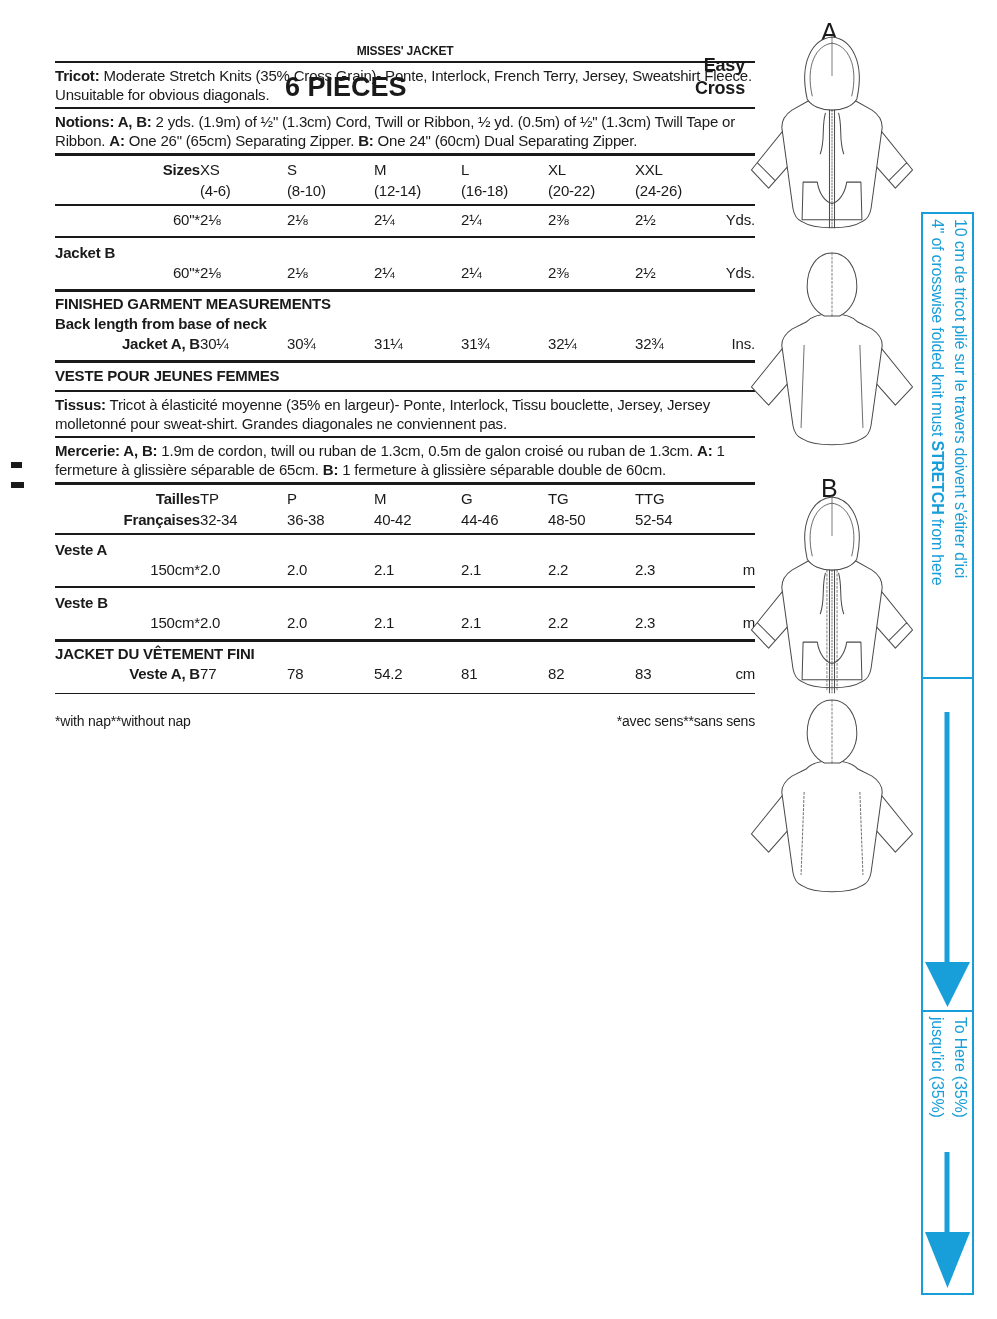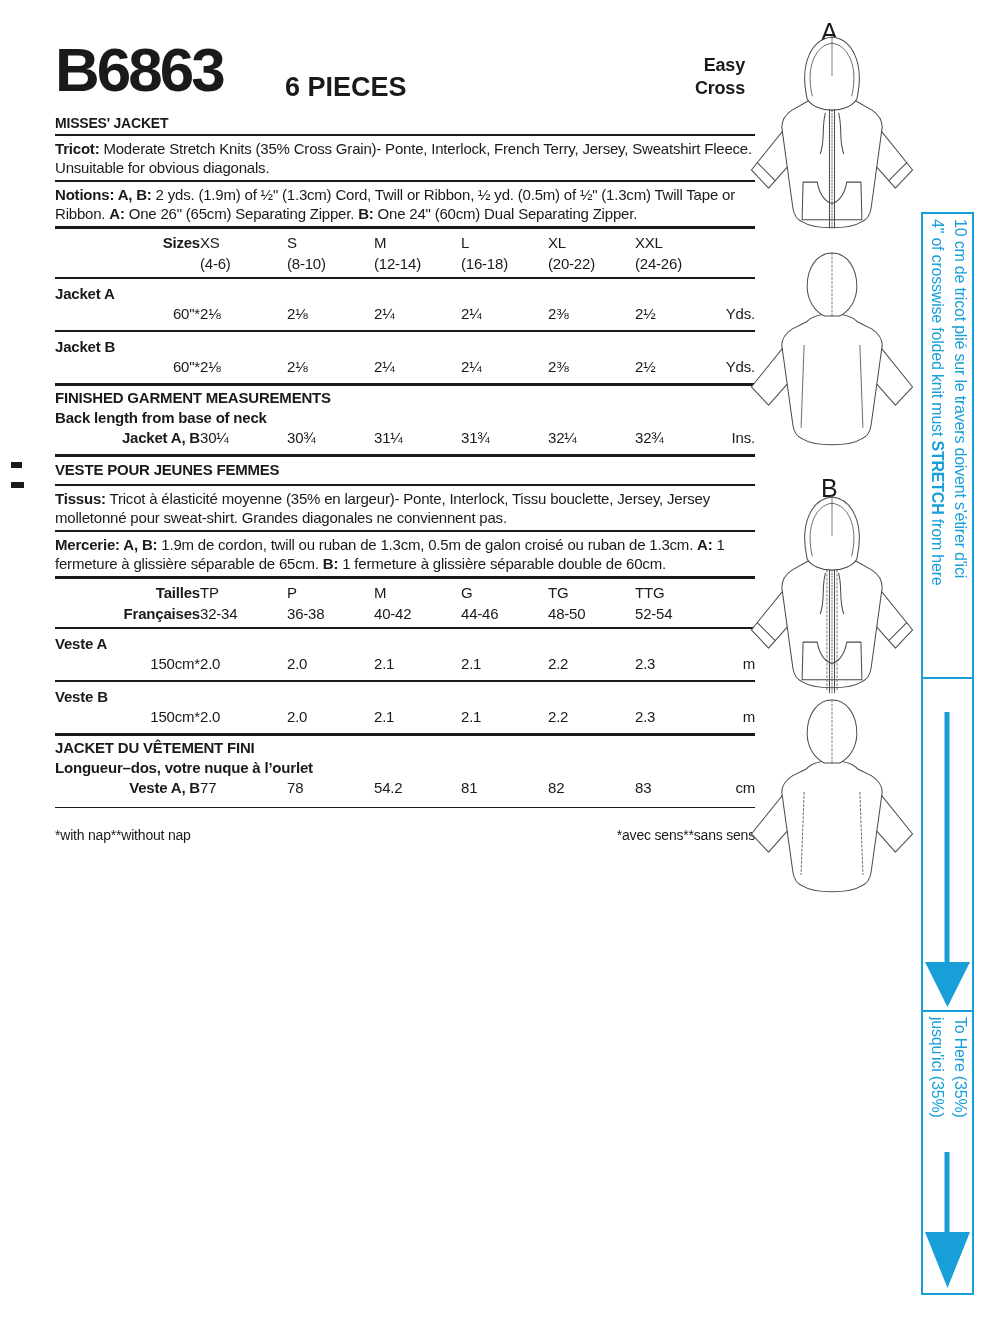--- a/index.html
+++ b/index.html
@@ -7,21 +7,21 @@
     position:relative;width:997px;height:1319px;background:#ffffff;
     font-family:"Liberation Sans", sans-serif;color:#1a1a1a;overflow:hidden;
     letter-spacing:-0.2px;
   }
   
   #main-col{position:absolute;left:55px;top:40px;width:700px;}
   .pattern-number{font-size:62px;font-weight:bold;letter-spacing:-3px;line-height:60px;margin:0;}
   .pieces{position:absolute;left:230px;top:32px;font-size:27px;font-weight:bold;letter-spacing:0;}
   .difficulty{position:absolute;left:500px;top:14px;width:190px;text-align:right;
     font-size:18px;font-weight:bold;line-height:23px;}
-  .garment-title{font-size:14px;font-weight:bold;margin:15px 0 0 0;}
+  .garment-title{font-size:12px;font-weight:bold;margin:4px 0 0 0;text-align:center;}
   .hr{border:none;border-top:2px solid #1a1a1a;margin:3px 0;}
   .hr.thick{border-top-width:3px;}
   .hr.thin{border-top-width:1px;}
   p.desc{font-size:15px;line-height:19px;margin:3px 0;font-weight:400;}
   p.desc b{font-weight:bold;}
   .sec-heading{font-size:15px;font-weight:bold;line-height:18px;margin:2px 0 0 0;}
   
   .trow{display:flex;font-size:15px;line-height:18px;padding:2px 0 1px 0;}
   .trow .lbl{width:145px;font-weight:bold;flex:0 0 145px;text-align:right;}
   .trow .cells{flex:0 0 522px;display:grid;grid-template-columns:repeat(6,87px);}
@@ -50,21 +50,20 @@
   .rot .gline b{font-weight:bold;}
   .arrow-svg{position:absolute;left:0;}
   :root{--blue:#189ED9;}
 </style>
 </head>
 <body>
 
 <div id="page">
 
   <div id="main-col">
-    <h1 class="pattern-number">B6863</h1>
     <div class="pieces">6 PIECES</div>
     <div class="difficulty">
       <div>Easy</div>
       <div>Cross</div>
     </div>
     <div class="garment-title">MISSES' JACKET</div>
 
     <hr class="hr">
     <p class="desc"><b>Tricot:</b><span> Moderate Stretch Knits (35% Cross Grain)- Ponte, Interlock, French Terry, Jersey, Sweatshirt Fleece. Unsuitable for obvious diagonals.</span></p>
     <hr class="hr">
@@ -90,21 +89,20 @@
           <span class="cell">(8-10)</span>
           <span class="cell">(12-14)</span>
           <span class="cell">(16-18)</span>
           <span class="cell">(20-22)</span>
           <span class="cell">(24-26)</span>
         </span>
       <span class="unit"></span>
     </div>
     <hr class="hr">
 
-    <div class="garment-label">Jacket A</div>
     <div class="trow values">
       <span class="lbl" style="font-weight:400">60"*</span>
       <span class="cells">
           <span class="cell">2⅛</span>
           <span class="cell">2⅛</span>
           <span class="cell">2¼</span>
           <span class="cell">2¼</span>
           <span class="cell">2⅜</span>
           <span class="cell">2½</span>
         </span>
@@ -200,21 +198,20 @@
           <span class="cell">2.1</span>
           <span class="cell">2.1</span>
           <span class="cell">2.2</span>
           <span class="cell">2.3</span>
         </span>
       <span class="unit">m</span>
     </div>
     <hr class="hr thick">
 
     <div class="sec-heading">JACKET DU VÊTEMENT FINI</div>
-    <div class="sec-heading">Longueur–dos, votre nuque à l’ourlet</div>
     <div class="trow values">
       <span class="lbl">Veste A, B</span>
       <span class="cells">
           <span class="cell">77</span>
           <span class="cell">78</span>
           <span class="cell">54.2</span>
           <span class="cell">81</span>
           <span class="cell">82</span>
           <span class="cell">83</span>
         </span>

